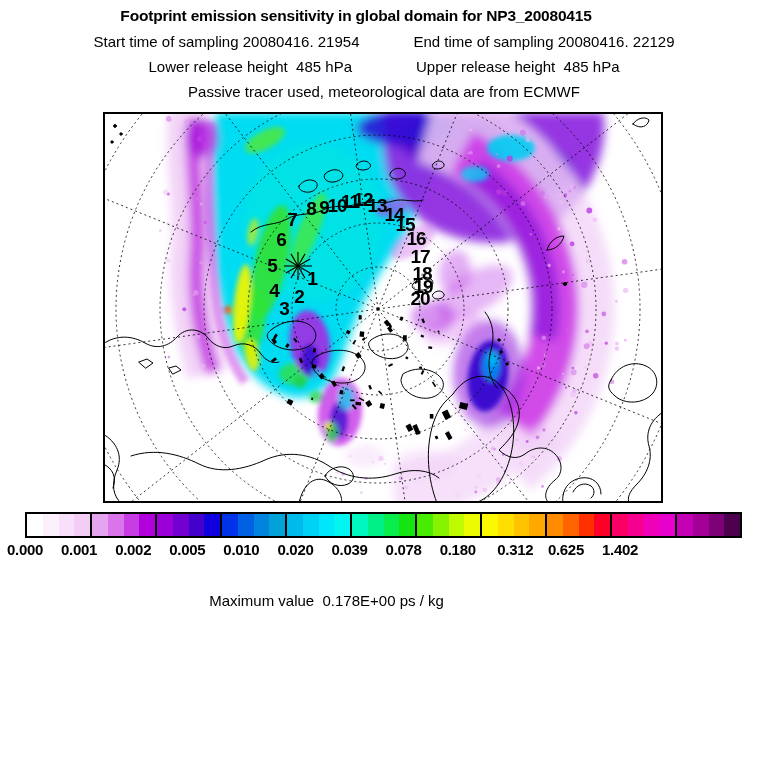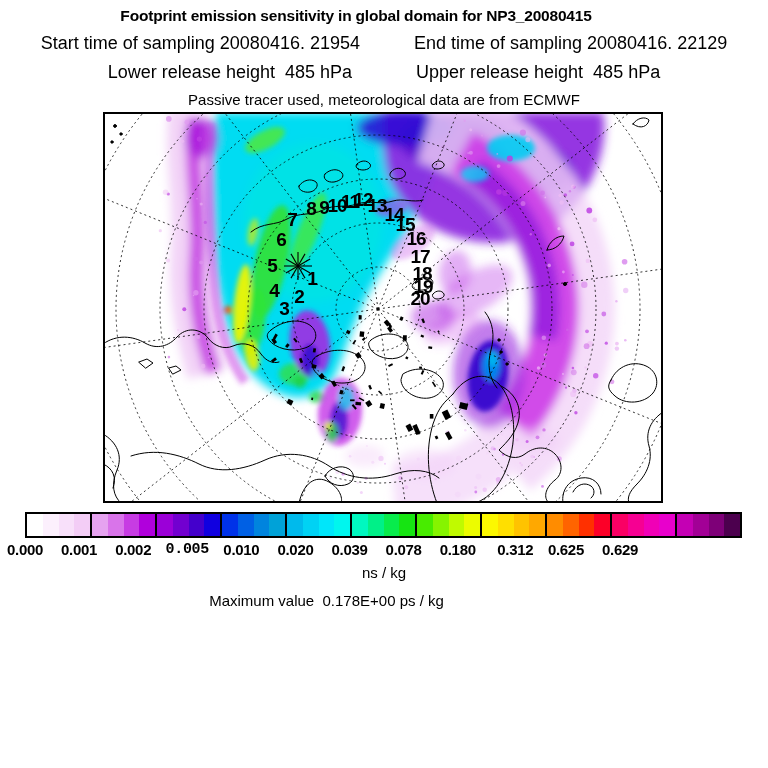--- a/index.html
+++ b/index.html
@@ -1,20 +1,20 @@
 <!DOCTYPE html>
 <html><head>
 <meta charset="utf-8">
 <style>
   html,body{margin:0;padding:0;background:#fff;}
   .page{position:relative;width:768px;height:768px;background:#ffffff;color:#000;
         font-family:"Liberation Sans",sans-serif;overflow:hidden;}
   .header{position:absolute;top:7px;left:0;width:768px;text-align:center;}
   .title{font-weight:700;font-size:15.5px;letter-spacing:-0.2px;padding-right:56px;}
-  .hline{display:flex;justify-content:center;font-size:18px;margin-top:8px;white-space:pre;}
+  .hline{display:flex;justify-content:center;font-size:15px;margin-top:8px;white-space:pre;}
   .g54{gap:54px;}
   .g64{gap:64px;}
   .subline{font-size:15px;margin-top:8px;white-space:pre;}
   .map-frame{position:absolute;left:103px;top:112px;width:560px;height:391px;}
   svg{display:block;font-family:"Liberation Sans",sans-serif;}
   .colorbar{position:absolute;left:25px;top:512px;width:717px;height:26px;display:flex;}
   .seg{flex:1;display:flex;border:2px solid #000;margin-left:-2px;}
   .seg:first-child{margin-left:0;}
   .cell{flex:1;}
   .ticks{position:absolute;left:25px;top:541px;width:595px;height:18px;
@@ -459,26 +459,25 @@
         <div class="cell" style="background: rgb(196, 0, 180);"></div>
         <div class="cell" style="background: rgb(162, 0, 150);"></div>
         <div class="cell" style="background: rgb(126, 0, 120);"></div>
         <div class="cell" style="background: rgb(76, 0, 78);"></div>
       </div>
     </div>
   <div class="ticks" id="ticks">
       <span class="tick" style="left: 0%;">0.000</span>
       <span class="tick" style="left: 9.09091%;">0.001</span>
       <span class="tick" style="left: 18.1818%;">0.002</span>
-      <span class="tick" style="left: 27.2727%; font-family: Liberation Mono, monospace;">0.005</span>
+      <span class="tick" style="left: 27.2727%;">0.005</span>
       <span class="tick" style="left: 36.3636%;">0.010</span>
       <span class="tick" style="left: 45.4545%;">0.020</span>
       <span class="tick" style="left: 54.5455%;">0.039</span>
       <span class="tick" style="left: 63.6364%;">0.078</span>
       <span class="tick" style="left: 72.7273%;">0.180</span>
       <span class="tick" style="left: 81.8182%; padding-left: 7px;">0.312</span>
       <span class="tick" style="left: 90.9091%;">0.625</span>
-      <span class="tick" style="left: 100%;">0.629</span>
+      <span class="tick" style="left: 100%;">1.402</span>
     </div>
-  <div class="unit">ns / kg</div>
   <div class="maxline">Maximum value  0.178E+00 ps / kg</div>
 
 </div>
 
 </body></html>

